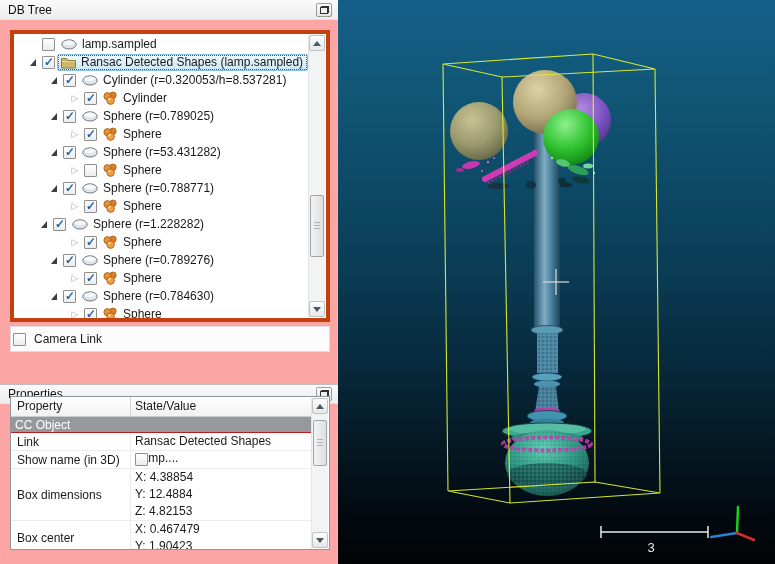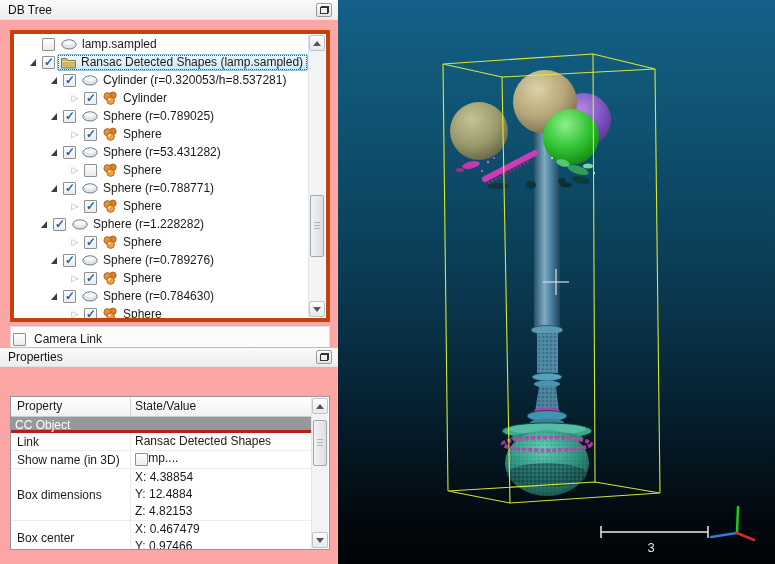--- a/index.html
+++ b/index.html
@@ -11,21 +11,21 @@
   }
   
   .left{position:absolute;left:0;top:0;width:338px;height:564px;background:#fca5a5;border-right:1px solid #c9c9c9;}
   .dock-title{
     position:absolute;left:0;width:338px;height:20px;
     background:linear-gradient(#fafafa,#ededed);
     display:flex;align-items:center;padding:0 6px 0 8px;
   }
   .dock-title .t{flex:1;color:#111;}
   .dock-title.first{top:0;border-bottom:1px solid #e3e3e3;}
-  .dock-title.second{top:347px;border-top:1px solid #bdbdbd;border-bottom:1px solid #e3e3e3;gap:36px;}
+  .dock-title.second{top:384px;border-top:1px solid #bdbdbd;border-bottom:1px solid #e3e3e3;gap:36px;}
   .float-btn{
     width:16px;height:14px;border:1px solid #9b9b9b;border-radius:2px;
     background:linear-gradient(#fefefe,#e4e4e4);position:relative;padding:0;cursor:pointer;
   }
   .float-ico{position:absolute;left:3px;top:2px;width:9px;height:8px;}
   .float-ico::before{content:"";position:absolute;right:0;top:0;width:6px;height:5px;border:1px solid #333;}
   .float-ico::after{content:"";position:absolute;left:0;bottom:0;width:6px;height:5px;border:1px solid #333;background:#efefef;}
   
   .tree-frame{
     position:absolute;left:10px;top:30px;width:320px;height:292px;
@@ -68,21 +68,21 @@
     position:absolute;left:10px;top:396px;width:320px;height:154px;
     background:#fff;border:1px solid #8f969c;overflow:hidden;
   }
   .props-body{position:absolute;left:0;top:0;right:18px;}
   .phead{display:flex;height:20px;background:linear-gradient(#ffffff,#f1f1f1);border-bottom:1px solid #c9cdd1;}
   .phead .c1{width:120px;border-right:1px solid #d2d5d8;padding-left:6px;line-height:19px;}
   .phead .c2{flex:1;padding-left:4px;line-height:19px;}
   .prow{display:flex;border-bottom:1px solid #ececec;}
   .prow .c1{width:120px;flex:none;border-right:1px solid #ececec;padding-left:6px;display:flex;align-items:center;}
   .prow .c2{flex:1;padding-left:4px;display:flex;flex-direction:column;justify-content:center;}
-  .prow.section{height:16px;background:#96989b;border-bottom:3px solid #b91c1c;}
+  .prow.section{height:16px;background:#96989b;border-bottom:1px solid #b91c1c;}
   .prow.section .full{color:#fff;line-height:16px;padding-left:4px;width:100%;}
   .prow.h18{height:18px;}
   .pline{line-height:17px;height:17px;}
   
   .viewport{
     position:absolute;left:338px;top:0;width:437px;height:564px;
     background:linear-gradient(180deg,#14608a 0%,#115878 14%,#0d4a67 32%,#0a3a52 50%,#07283a 66%,#041722 80%,#02090e 92%,#010406 100%);
   }
   .viewport svg{position:absolute;left:0;top:0;}
 </style>
@@ -413,21 +413,21 @@
                 <span class="pline">Y: 12.4884</span>
                 <span class="pline">Z: 4.82153</span>
               </span>
             </div>
             <div class="prow">
               <span class="c1">
                 <span>Box center</span>
               </span>
               <span class="c2">
                 <span class="pline">X: 0.467479</span>
-                <span class="pline">Y: 0.97466</span>
+                <span class="pline">Y: 1.90423</span>
               </span>
             </div>
           </div>
       </div>
       <div class="vscroll">
         <div class="sb-btn up">
             <span class="arr-up"></span>
           </div>
         <div class="sb-thumb" style="top:22px;height:46px;"></div>
         <div class="sb-btn down">

